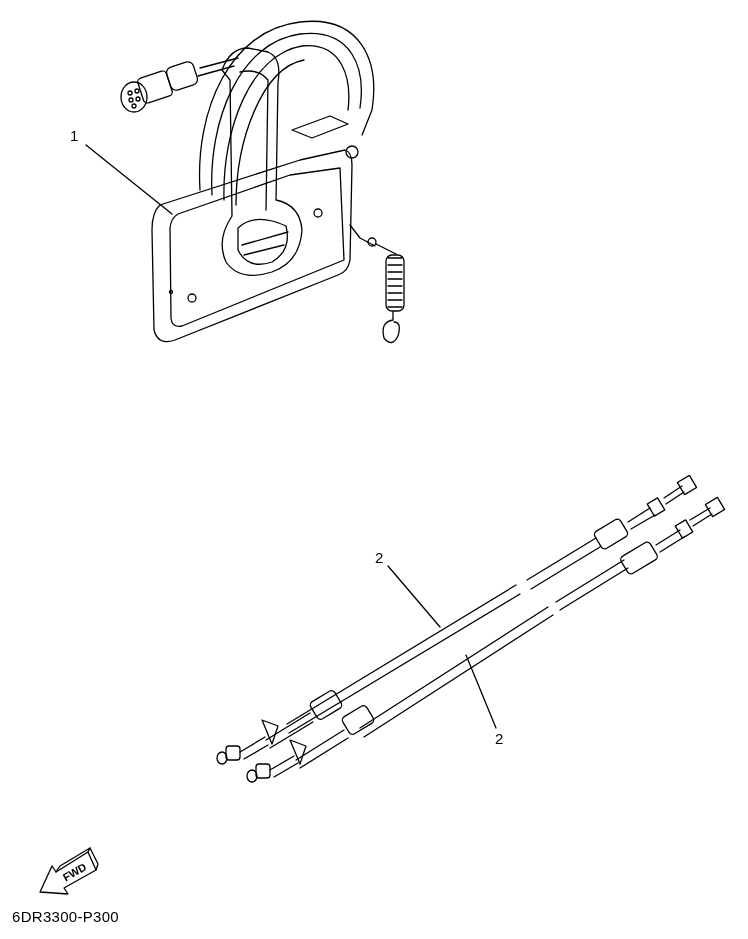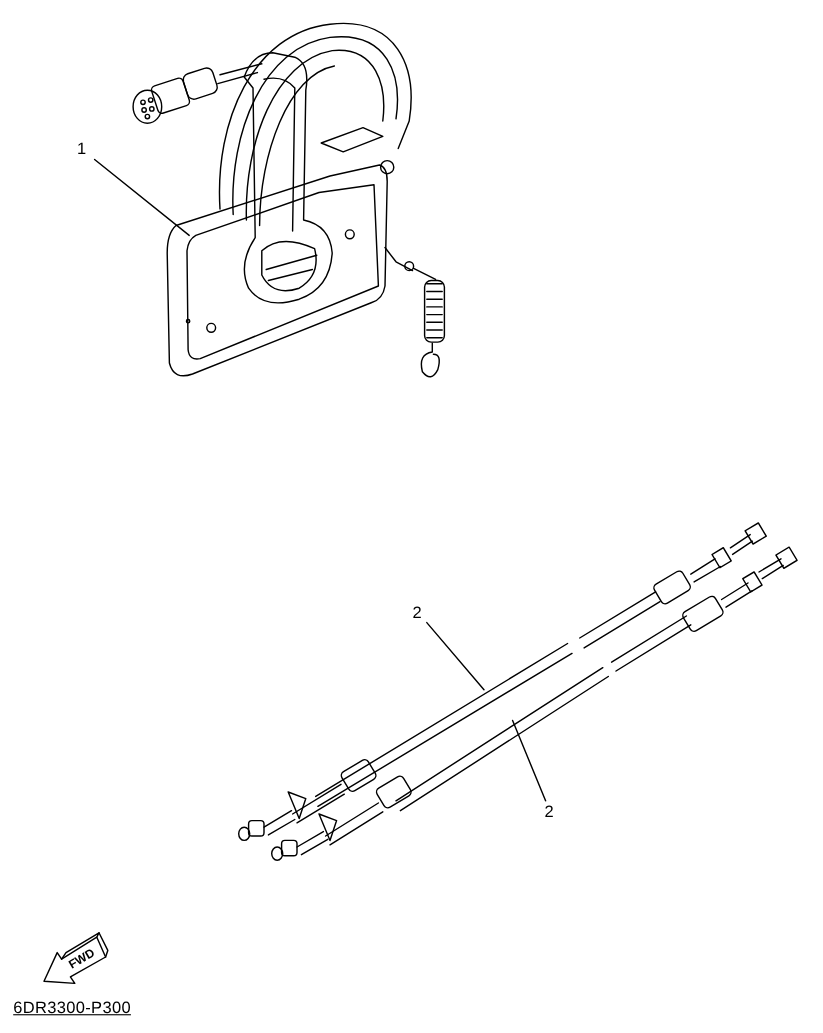--- a/index.html
+++ b/index.html
@@ -1,19 +1,19 @@
 <!DOCTYPE html>
 <html><head>
 <meta charset="utf-8">
 <style>
   html, body { margin:0; padding:0; background:#fff; }
   body { width:748px; height:939px; position:relative; overflow:hidden; font-family:"Liberation Sans", sans-serif; }
   svg { position:absolute; left:0; top:0; }
   .callout { position:absolute; font-size:15px; color:#000; }
-  .code { position:absolute; left:12px; top:908px; font-size:15px; color:#000; letter-spacing:0.3px;text-decoration:underline; }
+  .code { position:absolute; left:12px; top:908px; font-size:15px; color:#000; letter-spacing:0.3px; }
 </style>
 </head>
 <body>
 
 <svg width="748" height="939" viewBox="0 0 748 939" fill="none" stroke="#000" stroke-width="1.3" stroke-linejoin="round" stroke-linecap="round">
 
   <g>
 
     <path d="M200 190 C195 110,230 30,300 22 C360 15,380 60,372 110 L362 135"></path>
     <path d="M212 195 C208 120,240 42,300 34 C352 28,366 68,360 108"></path>

